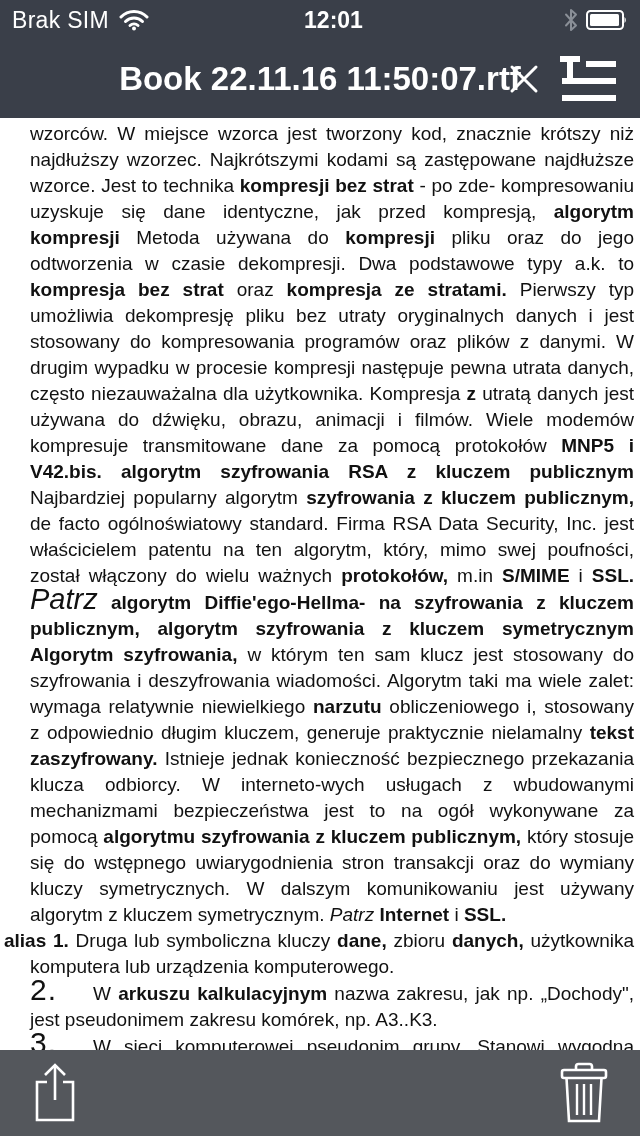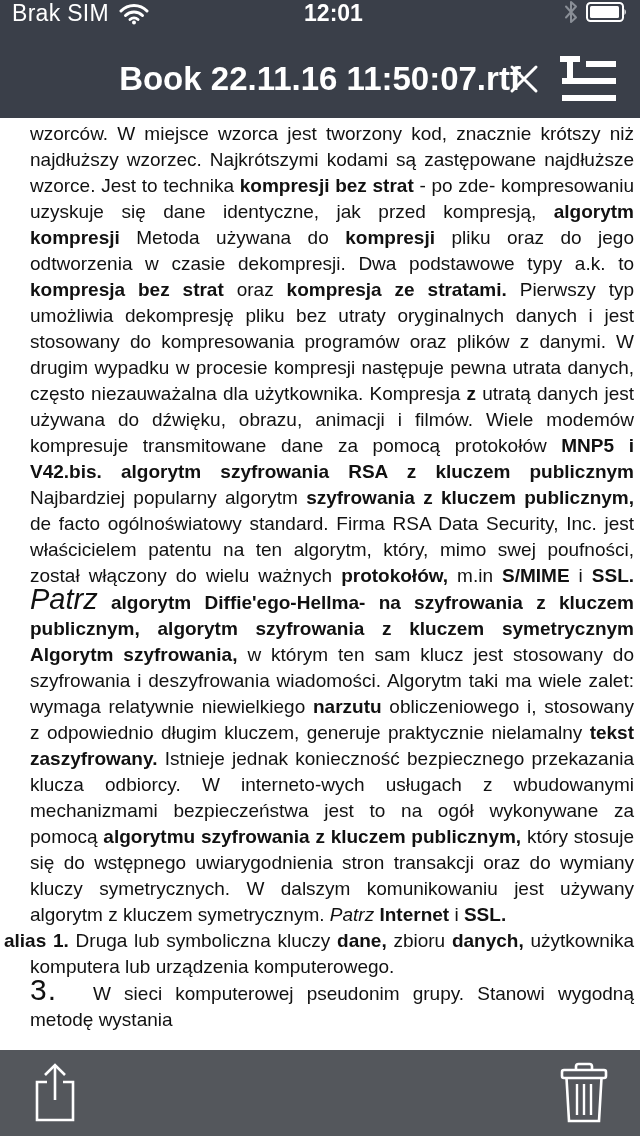--- a/index.html
+++ b/index.html
@@ -1,20 +1,20 @@
 <!DOCTYPE html>
 <html><head>
 <meta charset="utf-8">
 <style>
   html,body{margin:0;padding:0;background:#000;}
   .phone{position:relative;width:640px;height:1136px;background:#ffffff;overflow:hidden;
          font-family:"Liberation Sans","DejaVu Sans",sans-serif;}
   
   .statusbar{position:absolute;top:0;left:0;right:0;height:40px;background:#3a3f49;
-             display:flex;align-items:flex-start;box-sizing:border-box;padding:0 12px;color:#fff;}
+             display:flex;align-items:center;box-sizing:border-box;padding:0 12px;color:#fff;}
   .sb-left{display:flex;align-items:center;gap:10px;}
   .sb-carrier{font-size:23px;letter-spacing:.3px;}
   .sb-time{position:absolute;left:0;right:0;text-align:center;font-size:23px;font-weight:600;padding-left:27px;}
   .sb-right{margin-left:auto;display:flex;align-items:center;gap:8px;position:relative;z-index:2;}
   
   .navbar{position:absolute;top:40px;left:0;right:0;height:78px;background:#3a3f49;
           display:flex;align-items:center;justify-content:flex-end;box-sizing:border-box;padding:0 16px;}
   .nav-title{position:absolute;left:90px;right:90px;text-align:center;color:#fff;
              font-size:33px;font-weight:600;white-space:nowrap;overflow:hidden;}
   .iconbtn{background:none;border:none;padding:6px;cursor:pointer;display:flex;align-items:center;justify-content:center;}
@@ -84,20 +84,21 @@
           <rect x="4" y="24" width="54" height="6" fill="#fff"></rect>
           <rect x="4" y="41" width="54" height="6" fill="#fff"></rect>
         </svg>
       </span>
     </button>
   </div>
 
   <div class="content">
       <p class="flush"><span>wzorców. W miejsce wzorca jest tworzony kod, znacznie krótszy niż najdłuższy wzorzec. Najkrótszymi kodami są zastępowane najdłuższe wzorce. Jest to technika </span><span class="b">kompresji bez strat</span><span> - po zde- kompresowaniu uzyskuje się dane identyczne, jak przed kompresją, </span><span class="b">algorytm kompresji</span><span> Metoda używana do </span><span class="b">kompresji</span><span> pliku oraz do jego odtworzenia w czasie dekompresji. Dwa podstawowe typy a.k. to </span><span class="b">kompresja bez strat</span><span> oraz </span><span class="b">kompresja ze stratami.</span><span> Pierwszy typ umożliwia dekompresję pliku bez utraty oryginalnych danych i jest stosowany do kompresowania programów oraz plików z danymi. W drugim wypadku w procesie kompresji następuje pewna utrata danych, często niezauważalna dla użytkownika. Kompresja </span><span class="b">z</span><span> utratą danych jest używana do dźwięku, obrazu, animacji i filmów. Wiele modemów kompresuje transmitowane dane za pomocą protokołów </span><span class="b">MNP5 i V42.bis. algorytm szyfrowania RSA z kluczem publicznym</span><span> Najbardziej popularny algorytm </span><span class="b">szyfrowania z kluczem publicznym,</span><span> de facto ogólnoświatowy standard. Firma RSA Data Security, Inc. jest właścicielem patentu na ten algorytm, który, mimo swej poufności, został włączony do wielu ważnych </span><span class="b">protokołów,</span><span> m.in </span><span class="b">S/MIME</span><span> i </span><span class="b">SSL. </span><span class="px">Patrz</span><span class="b"> algorytm Diffie'ego-Hellma- na szyfrowania z kluczem publicznym, algorytm szyfrowania z kluczem symetrycznym Algorytm szyfrowania,</span><span> w którym ten sam klucz jest stosowany do szyfrowania i deszyfrowania wiadomości. Algorytm taki ma wiele zalet: wymaga relatywnie niewielkiego </span><span class="b">narzutu</span><span> obliczeniowego i, stosowany z odpowiednio długim kluczem, generuje praktycznie nielamalny </span><span class="b">tekst zaszyfrowany.</span><span> Istnieje jednak konieczność bezpiecznego przekazania klucza odbiorcy. W interneto-wych usługach z wbudowanymi mechanizmami bezpieczeństwa jest to na ogół wykonywane za pomocą </span><span class="b">algorytmu szyfrowania z kluczem publicznym,</span><span> który stosuje się do wstępnego uwiarygodnienia stron transakcji oraz do wymiany kluczy symetrycznych. W dalszym komunikowaniu jest używany algorytm z kluczem symetrycznym. </span><span class="i">Patrz</span><span> </span><span class="b">Internet</span><span> i </span><span class="b">SSL.</span></p>
       <p class="entry"><span class="b">alias 1.</span><span> Druga lub symboliczna kluczy </span><span class="b">dane,</span><span> zbioru </span><span class="b">danych,</span><span> użytkownika komputera lub urządzenia komputerowego.</span></p>
+      <p class="flush"><span class="num">2.</span><span>W </span><span class="b">arkuszu kalkulacyjnym</span><span> nazwa zakresu, jak np. „Dochody", jest pseudonimem zakresu komórek, np. A3..K3.</span></p>
       <p class="flush"><span class="num">3.</span><span>W sieci komputerowej pseudonim grupy. Stanowi wygodną metodę wystania </span></p>
     </div>
 
   <div class="toolbar">
     <button class="iconbtn">
       <span>
         <svg width="50" height="62" viewBox="0 0 50 62">
           <path d="M17 20 H7 V58 H43 V20 H33" fill="none" stroke="#fff" stroke-width="2.6" stroke-linejoin="miter"></path>
           <path d="M25 3 V38" fill="none" stroke="#fff" stroke-width="2.6"></path>
           <path d="M15 13 L25 3 L35 13" fill="none" stroke="#fff" stroke-width="2.6" stroke-linejoin="miter"></path>

